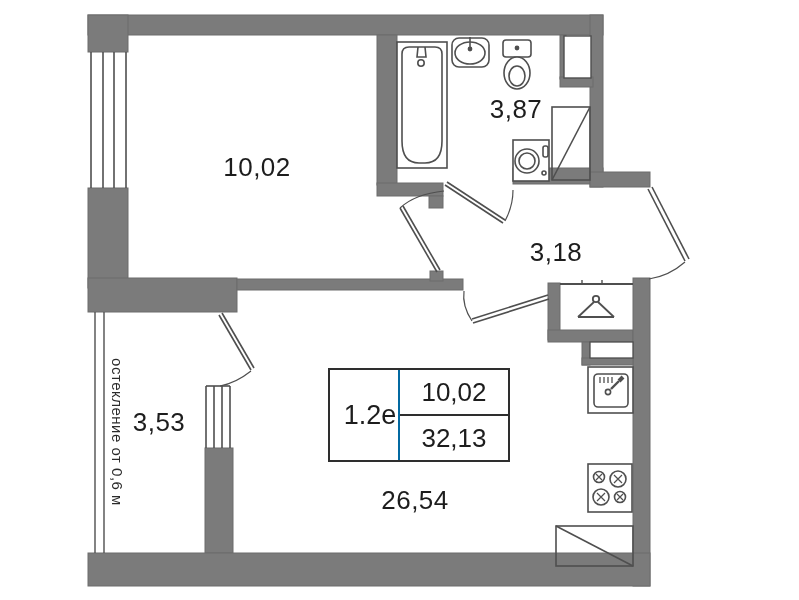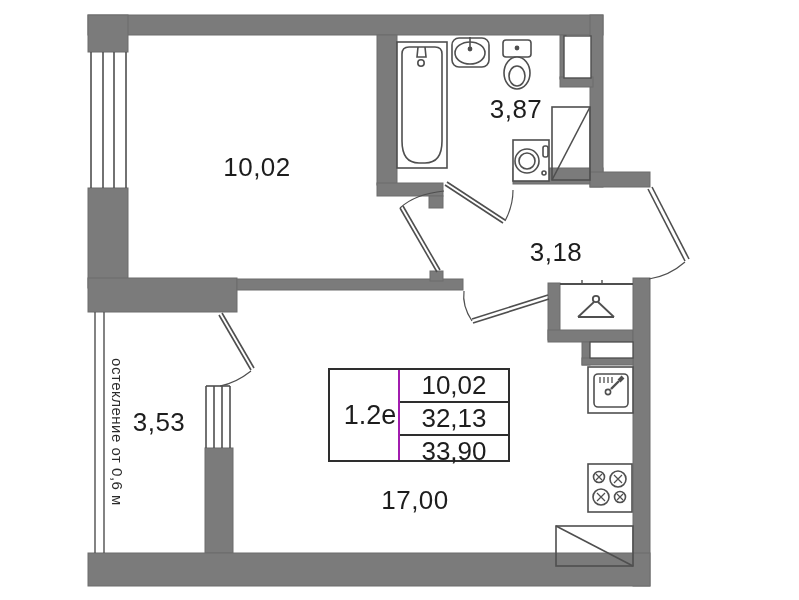--- a/index.html
+++ b/index.html
@@ -16,21 +16,21 @@
     position:absolute;left:117px;top:432px;
     transform:translate(-50%,-50%) rotate(90deg);
     font-size:15px;color:#2b2b2b;white-space:nowrap;letter-spacing:.5px;
   }
   .title-table{
     position:absolute;left:328px;top:368px;width:182px;height:94px;
     display:flex;border:2px solid #2e2e2e;background:#ffffff;box-sizing:border-box;
   }
   .unit-cell{
     width:70px;display:flex;align-items:center;justify-content:center;
-    font-size:27px;color:#1d1d1d;border-right:2px solid #a21caf;box-sizing:border-box;padding-left:12px;
+    font-size:27px;color:#1d1d1d;border-right:2px solid #0369a1;box-sizing:border-box;padding-left:12px;
   }
   .area-col{flex:1;display:flex;flex-direction:column;}
   .area-row{
     flex:1;display:flex;align-items:center;justify-content:center;
     font-size:26px;color:#1d1d1d;border-bottom:2px solid #2e2e2e;box-sizing:border-box;
   }
   .area-row:last-child{border-bottom:none;}
 </style>
 </head>
 <body>
@@ -184,26 +184,25 @@
 </svg>
 
   <div class="room-label" style="left:257px;top:167px">10,02</div>
 
   <div class="room-label" style="left:516px;top:109px">3,87</div>
 
   <div class="room-label" style="left:556px;top:252px">3,18</div>
 
   <div class="room-label" style="left:159px;top:422px">3,53</div>
 
-  <div class="room-label" style="left:415px;top:500px">17,00</div>
+  <div class="room-label" style="left:415px;top:500px">26,54</div>
 
   <div class="glazing-note">остекление от 0,6 м</div>
 
   <div class="title-table">
     <div class="unit-cell">1.2e</div>
     <div class="area-col">
       <div class="area-row">10,02</div>
       <div class="area-row">32,13</div>
-      <div class="area-row">33,90</div>
     </div>
   </div>
 
 </div>
 
 </body></html>

